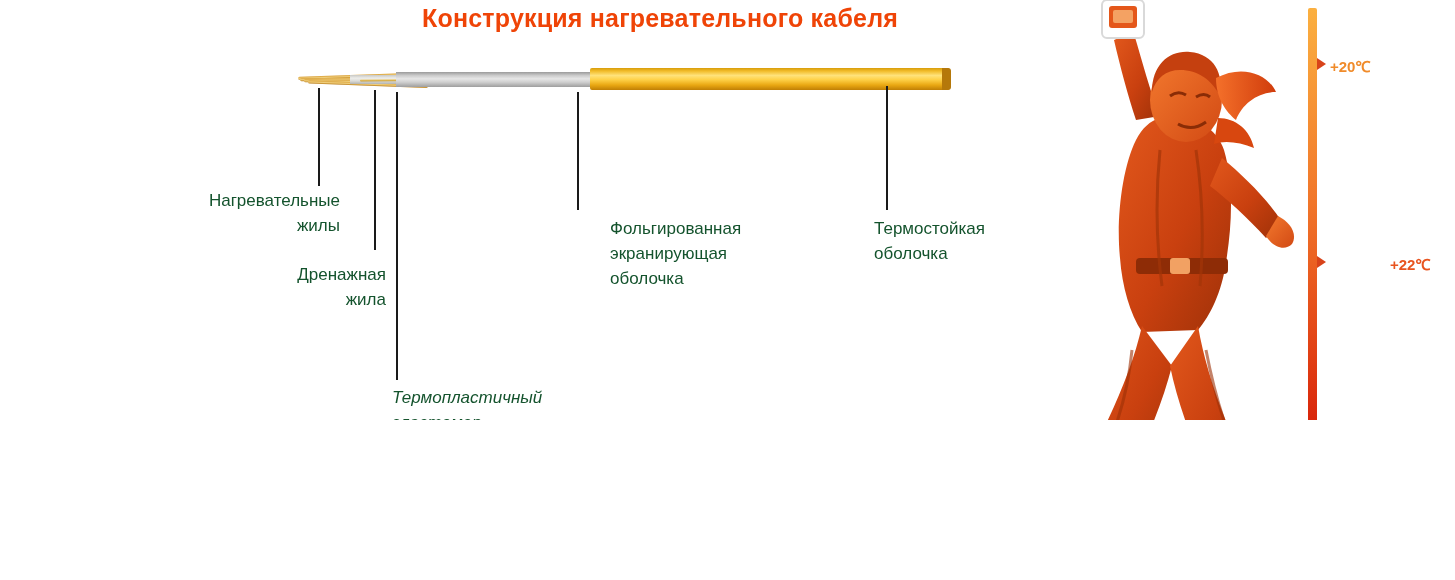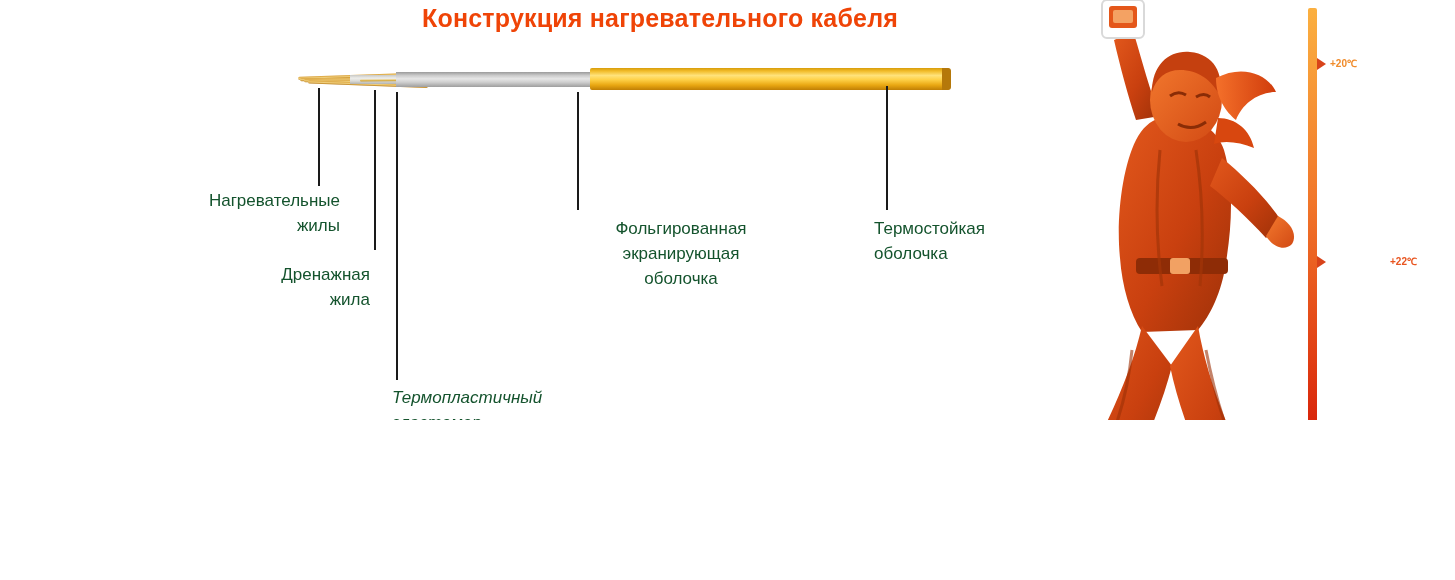--- a/index.html
+++ b/index.html
@@ -142,21 +142,21 @@
   }
   .tick {
     position: absolute;
     width: 0; height: 0;
     border-top: 6px solid transparent;
     border-bottom: 6px solid transparent;
     border-left: 9px solid #d8431a;
   }
   .tick-label {
     position: absolute;
-    font-size: 10px;
+    font-size: 15px;
     font-weight: bold;
     color: #e8541f;
     white-space: nowrap;
   }
   .tick-label.t1 { color: #f08b2a; }
   .tick-label.t3 { color: #cc2200; }
 
   
   .worker {
     position: absolute;
@@ -188,27 +188,27 @@
 
   <div class="leader" style="left:318px; top:88px;  height:98px;"></div>
   <div class="leader" style="left:374px; top:90px;  height:160px;"></div>
   <div class="leader" style="left:396px; top:92px;  height:288px;"></div>
   <div class="leader" style="left:577px; top:92px;  height:118px;"></div>
   <div class="leader" style="left:886px; top:86px;  height:124px;"></div>
 
   <div class="label right" style="left:100px; top:188px; width:240px; white-space:pre-line;">Нагревательные
 жилы</div>
 
-  <div class="label right" style="left:144px; top:262px; width:226px; white-space:pre-line;">Дренажная
+  <div class="label right" style="left:160px; top:262px; width:226px; white-space:pre-line;">Дренажная
 жила</div>
 
   <div class="label left" style="left:392px; top:385px; width:250px; white-space:pre-line;font-style:italic;">Термопластичный
 эластомер</div>
 
-  <div class="label left" style="left:556px; top:216px; width:250px; white-space:pre-line;text-align:center;">Фольгированная
+  <div class="label left" style="left:610px; top:216px; width:250px; white-space:pre-line;">Фольгированная
 экранирующая
 оболочка</div>
 
   <div class="label left" style="left:874px; top:216px; width:220px; white-space:pre-line;">Термостойкая
 оболочка</div>
 
 
   <div class="worker">
     <svg width="300" height="545" viewBox="0 0 300 545" xmlns="http://www.w3.org/2000/svg">
       <defs>

